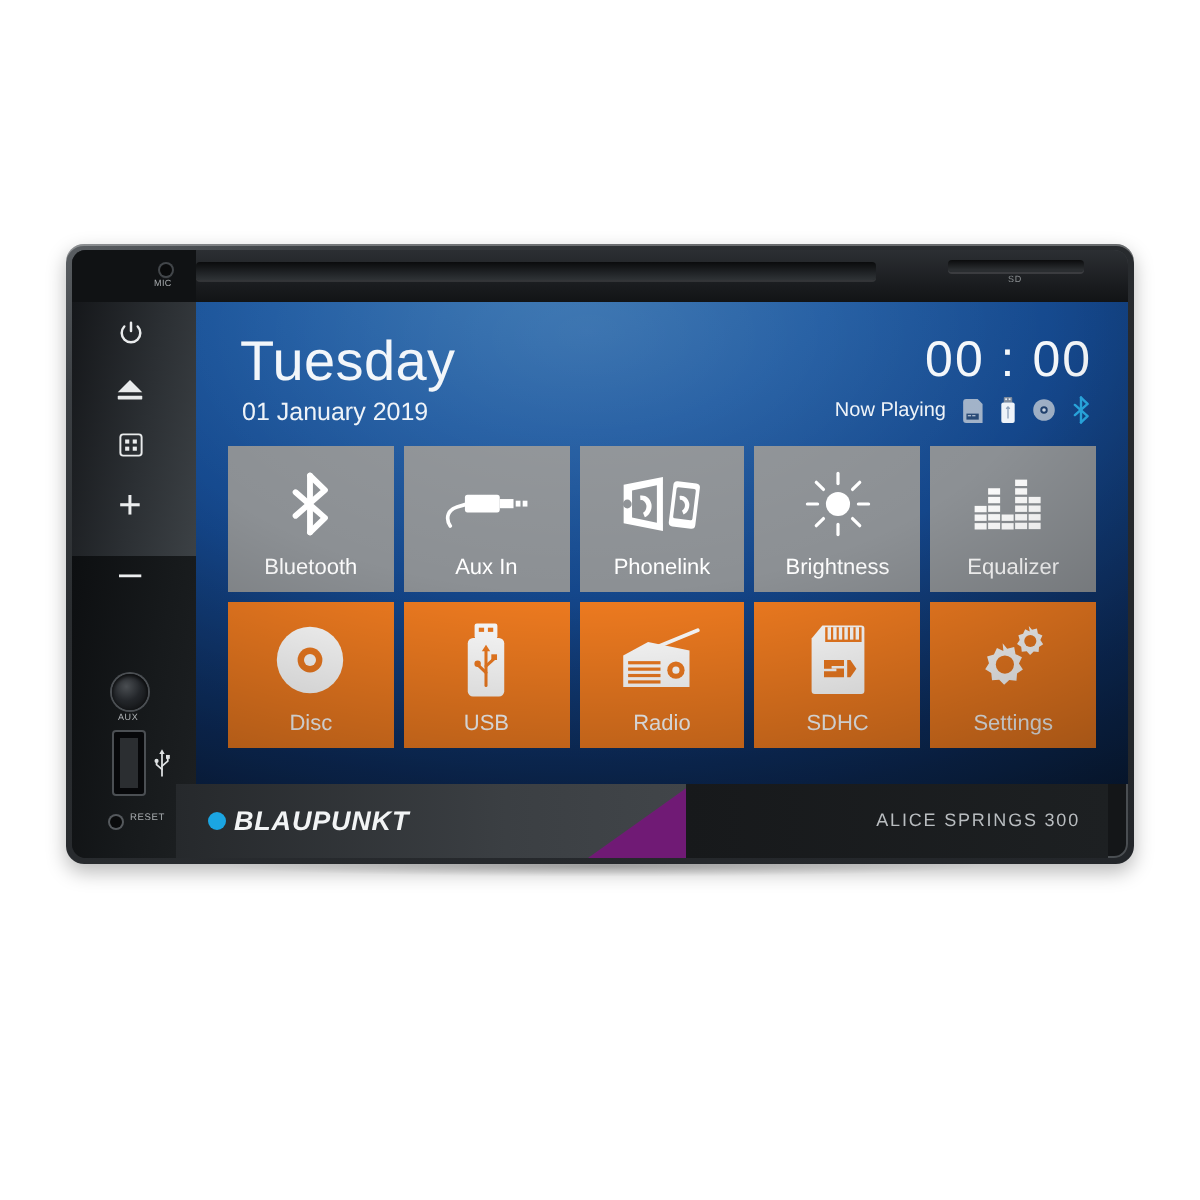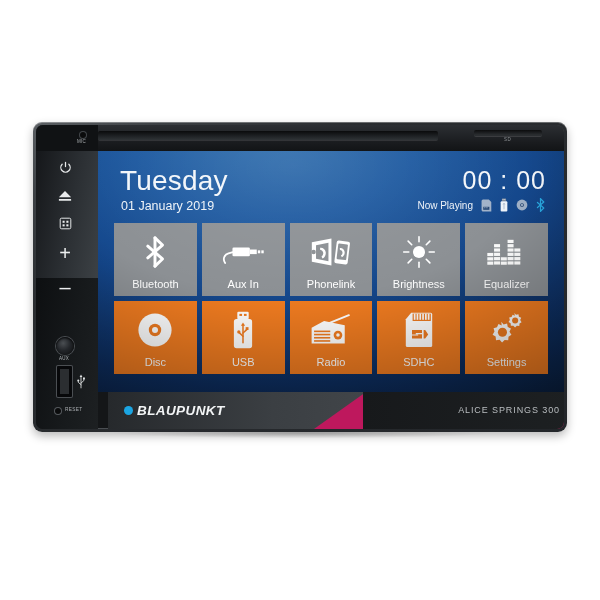--- a/index.html
+++ b/index.html
@@ -181,23 +181,23 @@
     position: absolute;
     left: 29px; top: 282px;
     font-size: 4.8px;
     color: #a9adb0;
     letter-spacing: 0.3px;
   }
 
   
   .brand-bar {
     position: absolute;
-    left: 72px; top: 267px;
+    left: 52px; top: 267px;
     width: 466px; height: 37px;
-    background: #be185d;
+    background: #701a75;
     overflow: hidden;
   }
   .brand-bar .wedge {
     position: absolute;
     left: 0; top: 0;
     width: 300px; height: 37px;
     background: linear-gradient(90deg, #26292c 0%, #3b3f43 55%, #44484c 100%);
     clip-path: polygon(0 0, 258px 0, 206px 37px, 0 37px);
   }
   .brand-bar .wedge2 {

